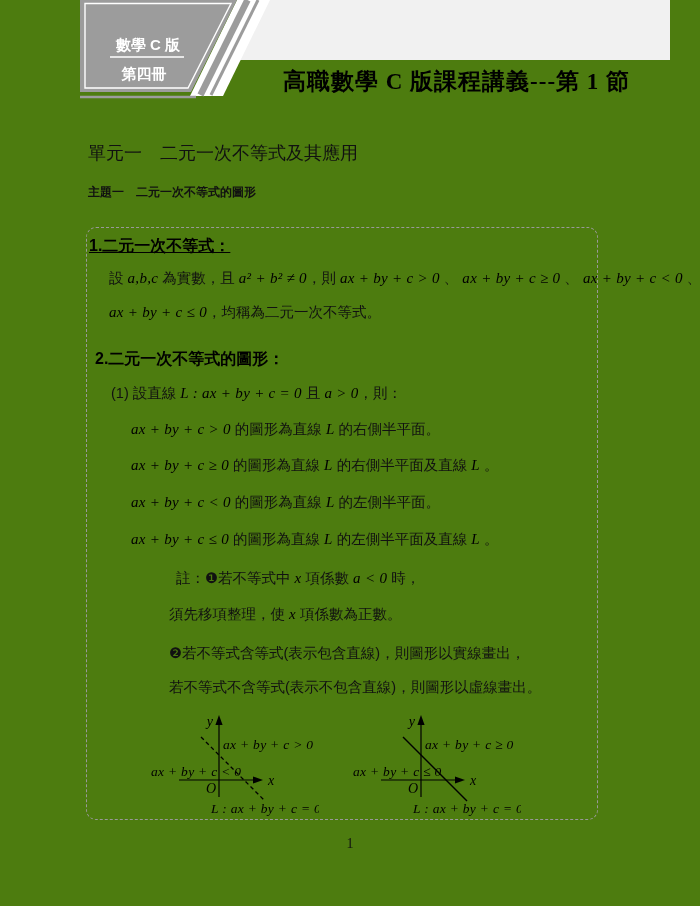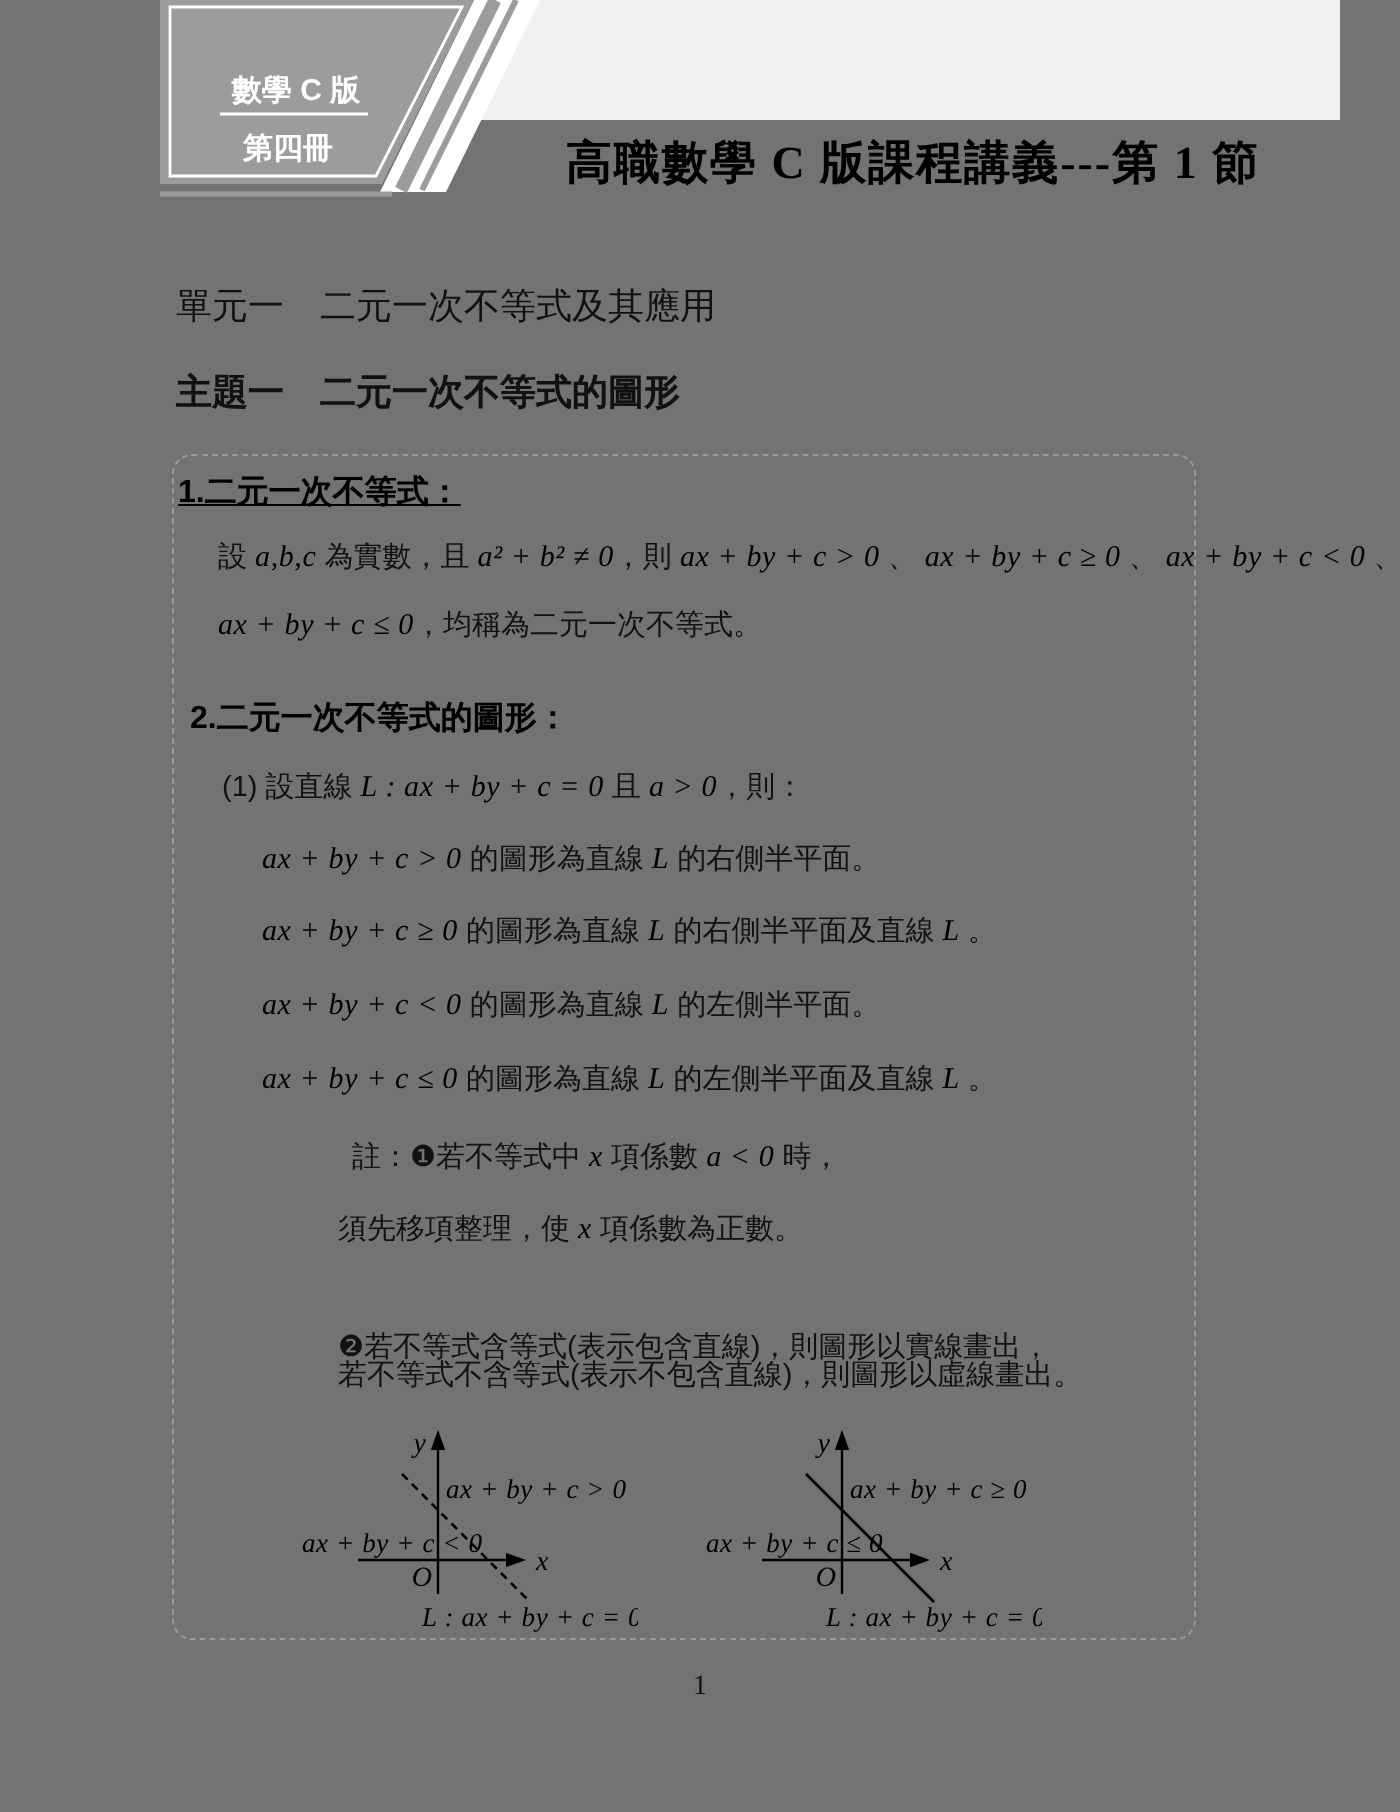--- a/index.html
+++ b/index.html
@@ -1,30 +1,30 @@
 <!DOCTYPE html>
 <html><head>
 <meta charset="utf-8">
 <style>
   html,body{margin:0;padding:0;background:#fff;}
   .page{
-    position:relative;width:700px;height:906px;background:#737373;
+    position:relative;width:700px;height:906px;background:#4d7c0f;
     font-family:"Liberation Sans",sans-serif;color:#111;overflow:hidden;
   }
   
   .band{position:absolute;left:238px;top:0;width:432px;height:60px;background:#f1f1f1;}
   .banner-svg{position:absolute;left:78px;top:0;width:200px;height:104px;}
   .page-title{
     position:absolute;left:240px;top:66px;width:440px;
     font-family:"Liberation Serif",serif;font-size:23px;font-weight:600;
     letter-spacing:1px;color:#000;white-space:nowrap;margin-left:43px;
   }
   
   .h-unit{position:absolute;left:88px;top:141px;font-size:18px;font-weight:normal;white-space:nowrap;}
-  .h-topic{position:absolute;left:88px;top:184px;font-size:18px;font-weight:bold;white-space:nowrap;}
+  .h-topic{position:absolute;left:88px;top:184px;font-size:12px;font-weight:bold;white-space:nowrap;}
   
   .dashed-box{
     position:absolute;left:86px;top:227px;width:512px;height:593px;
     border:1.6px dashed #999;border-radius:10px;box-sizing:border-box;
   }
   .dashed-box .abs{position:absolute;white-space:nowrap;}
   .sec-title{font-size:16px;font-weight:bold;color:#000;}
   .bodyline{font-size:14.5px;color:#111;}
   .math{
     font-family:"Liberation Serif","DejaVu Serif",serif;
@@ -84,21 +84,21 @@
     <div class="abs sec-title" style="left:8px;top:121px;">2.二元一次不等式的圖形：</div>
     <div class="abs bodyline" style="left:24px;top:156px;"><span class="zh">(1) 設直線 </span><span class="math">L : ax + by + c = 0</span><span class="zh"> 且 </span><span class="math">a &gt; 0</span><span class="zh">，則：</span></div>
 
     <div class="abs bodyline" style="left:44px;top:192px;"><span class="math">ax + by + c &gt; 0</span><span class="zh"> 的圖形為直線 </span><span class="math">L</span><span class="zh"> 的右側半平面。</span></div>
     <div class="abs bodyline" style="left:44px;top:228px;"><span class="math">ax + by + c ≥ 0</span><span class="zh"> 的圖形為直線 </span><span class="math">L</span><span class="zh"> 的右側半平面及直線 </span><span class="math">L</span><span class="zh"> 。</span></div>
     <div class="abs bodyline" style="left:44px;top:265px;"><span class="math">ax + by + c &lt; 0</span><span class="zh"> 的圖形為直線 </span><span class="math">L</span><span class="zh"> 的左側半平面。</span></div>
     <div class="abs bodyline" style="left:44px;top:302px;"><span class="math">ax + by + c ≤ 0</span><span class="zh"> 的圖形為直線 </span><span class="math">L</span><span class="zh"> 的左側半平面及直線 </span><span class="math">L</span><span class="zh"> 。</span></div>
 
     <div class="abs bodyline" style="left:44px;top:341px;padding-left:45px;"><span class="zh">註：❶若不等式中 </span><span class="math">x</span><span class="zh"> 項係數 </span><span class="math">a &lt; 0</span><span class="zh"> 時，</span></div>
     <div class="abs bodyline" style="left:82px;top:377px;"><span class="zh">須先移項整理，使 </span><span class="math">x</span><span class="zh"> 項係數為正數。</span></div>
-    <div class="abs bodyline" style="left:82px;top:436px;"><span class="zh">❷若不等式含等式(表示包含直線)，則圖形以實線畫出，</span></div>
+    <div class="abs bodyline" style="left:82px;top:416px;"><span class="zh">❷若不等式含等式(表示包含直線)，則圖形以實線畫出，</span></div>
     <div class="abs bodyline" style="left:82px;top:450px;"><span class="zh">若不等式不含等式(表示不包含直線)，則圖形以虛線畫出。</span></div>
 
     <svg class="diagram diag-left" viewBox="0 0 170 108">
       <line x1="70" y1="12" x2="70" y2="86" stroke="#000" stroke-width="1.2"></line>
       <polygon points="70,4 66.4,14 73.6,14" fill="#000"></polygon>
       <line x1="30" y1="69" x2="106" y2="69" stroke="#000" stroke-width="1.2"></line>
       <polygon points="114,69 104,65.4 104,72.6" fill="#000"></polygon>
       <text class="axlbl" x="64" y="15" text-anchor="end">y</text>
       <text class="axlbl" x="119" y="74">x</text>
       <text class="axlbl" x="67" y="82" text-anchor="end">O</text>

